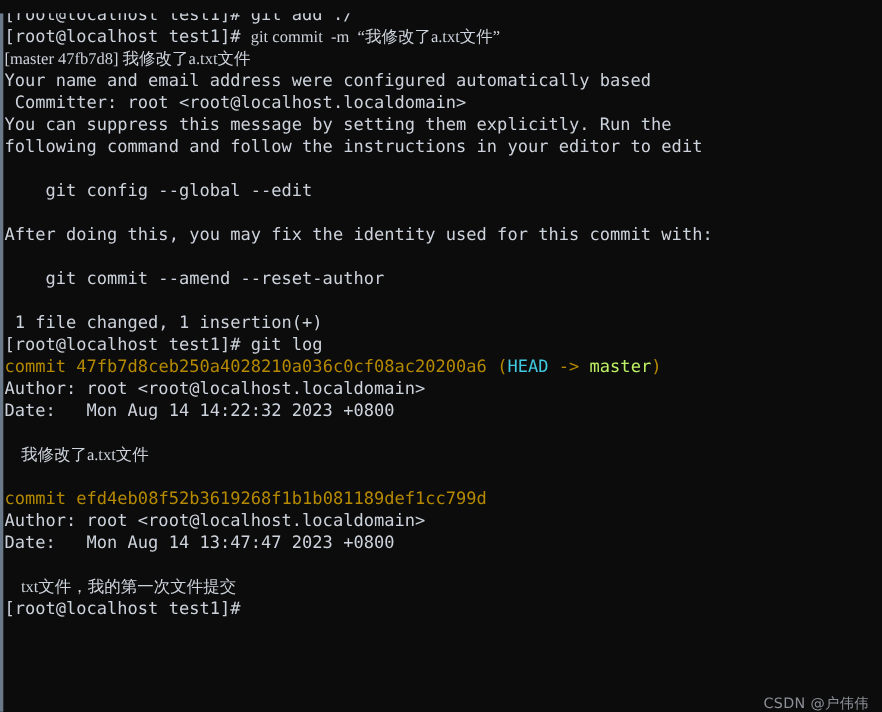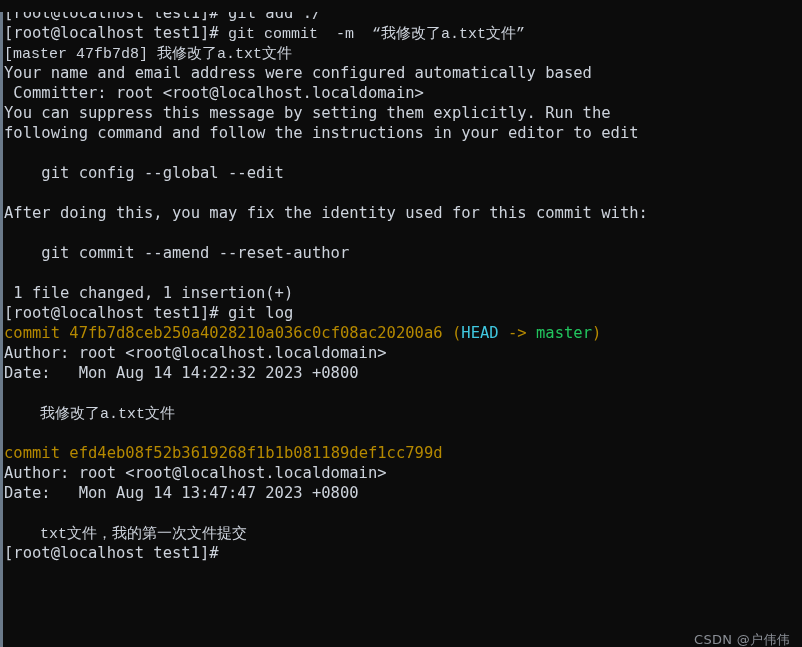--- a/index.html
+++ b/index.html
@@ -54,25 +54,25 @@
     white-space: pre;
     color: #cdd3dc;
     padding-left: 1px;
   }
   .line.blank { color: transparent; }
 
   
   .c-default  { color: #cdd3dc; }
   .c-yellow   { color: #b58900; }
   .c-cyan     { color: #40c8e0; }
-  .c-green    { color: #22c55e; }
+  .c-green    { color: #bef264; }
 
   
   .cjk {
-    font-family: Liberation Mono, monospace;
+    font-family: Liberation Serif, serif;
     font-size: 15px;
   }
 
   #watermark {
     position: absolute;
     right: 12px;
     bottom: 10px;
     font-family: "DejaVu Sans", "Liberation Sans", sans-serif;
     font-size: 13px;
     color: #8b8f96;

